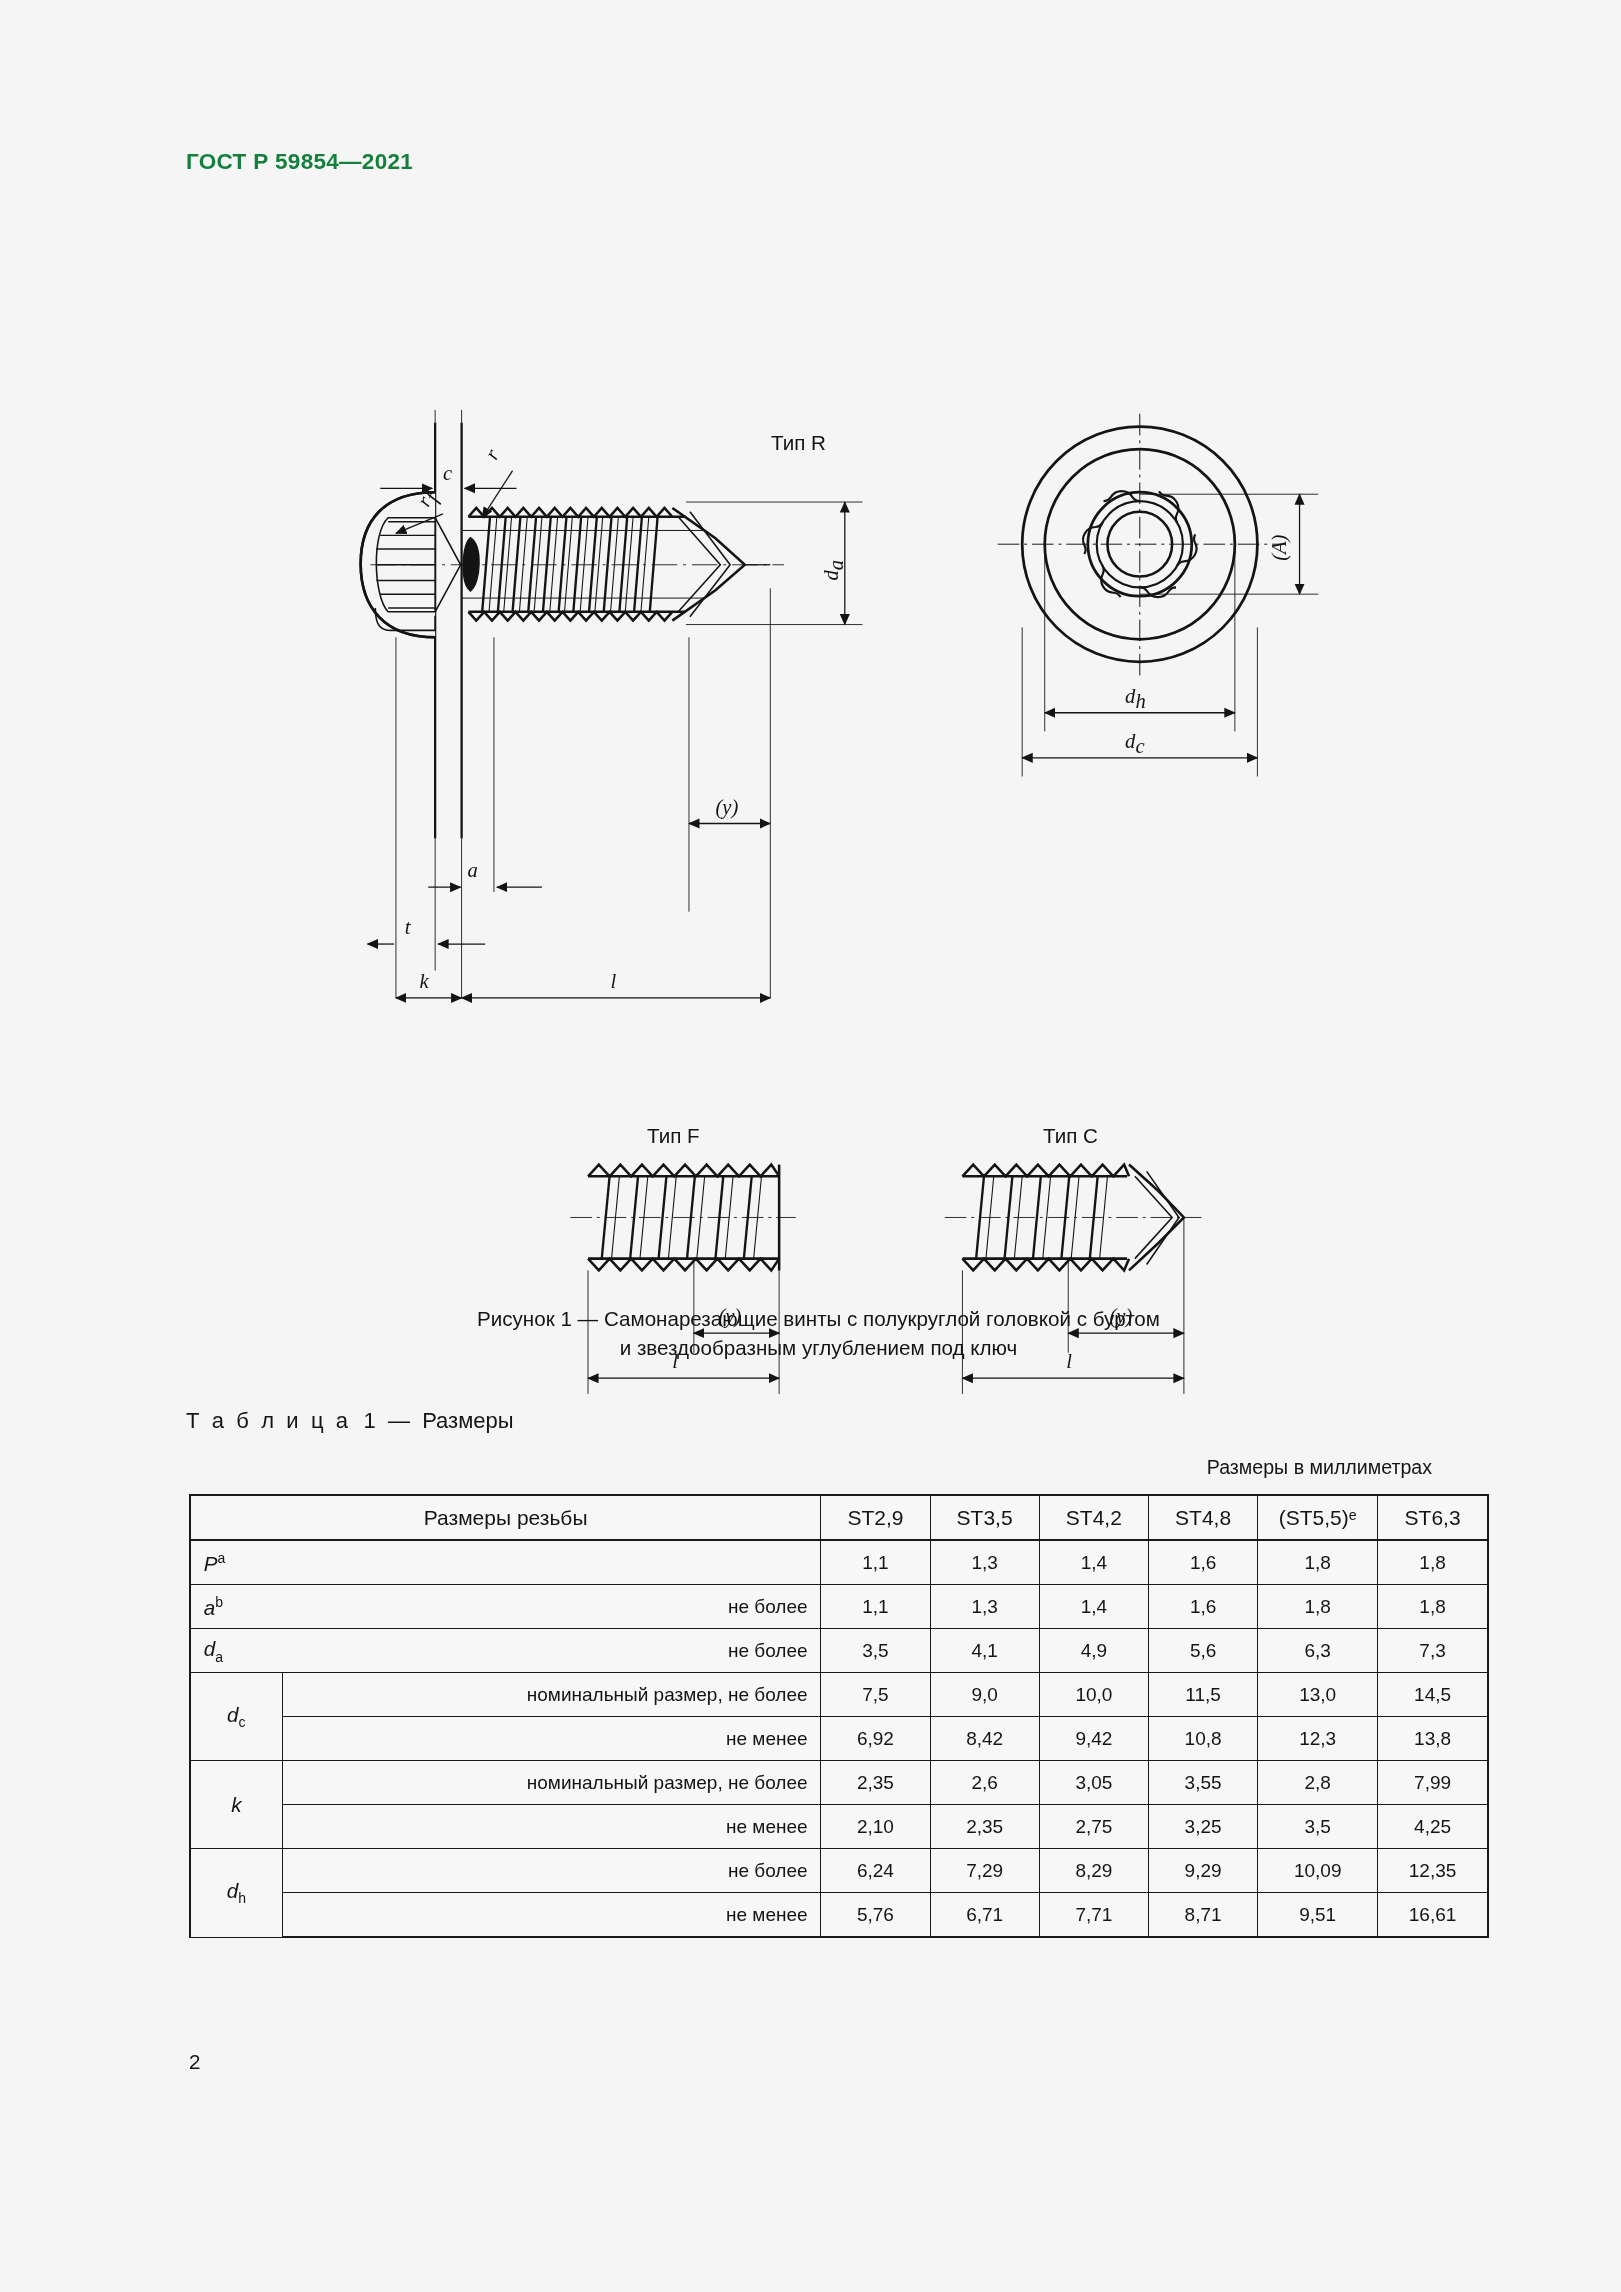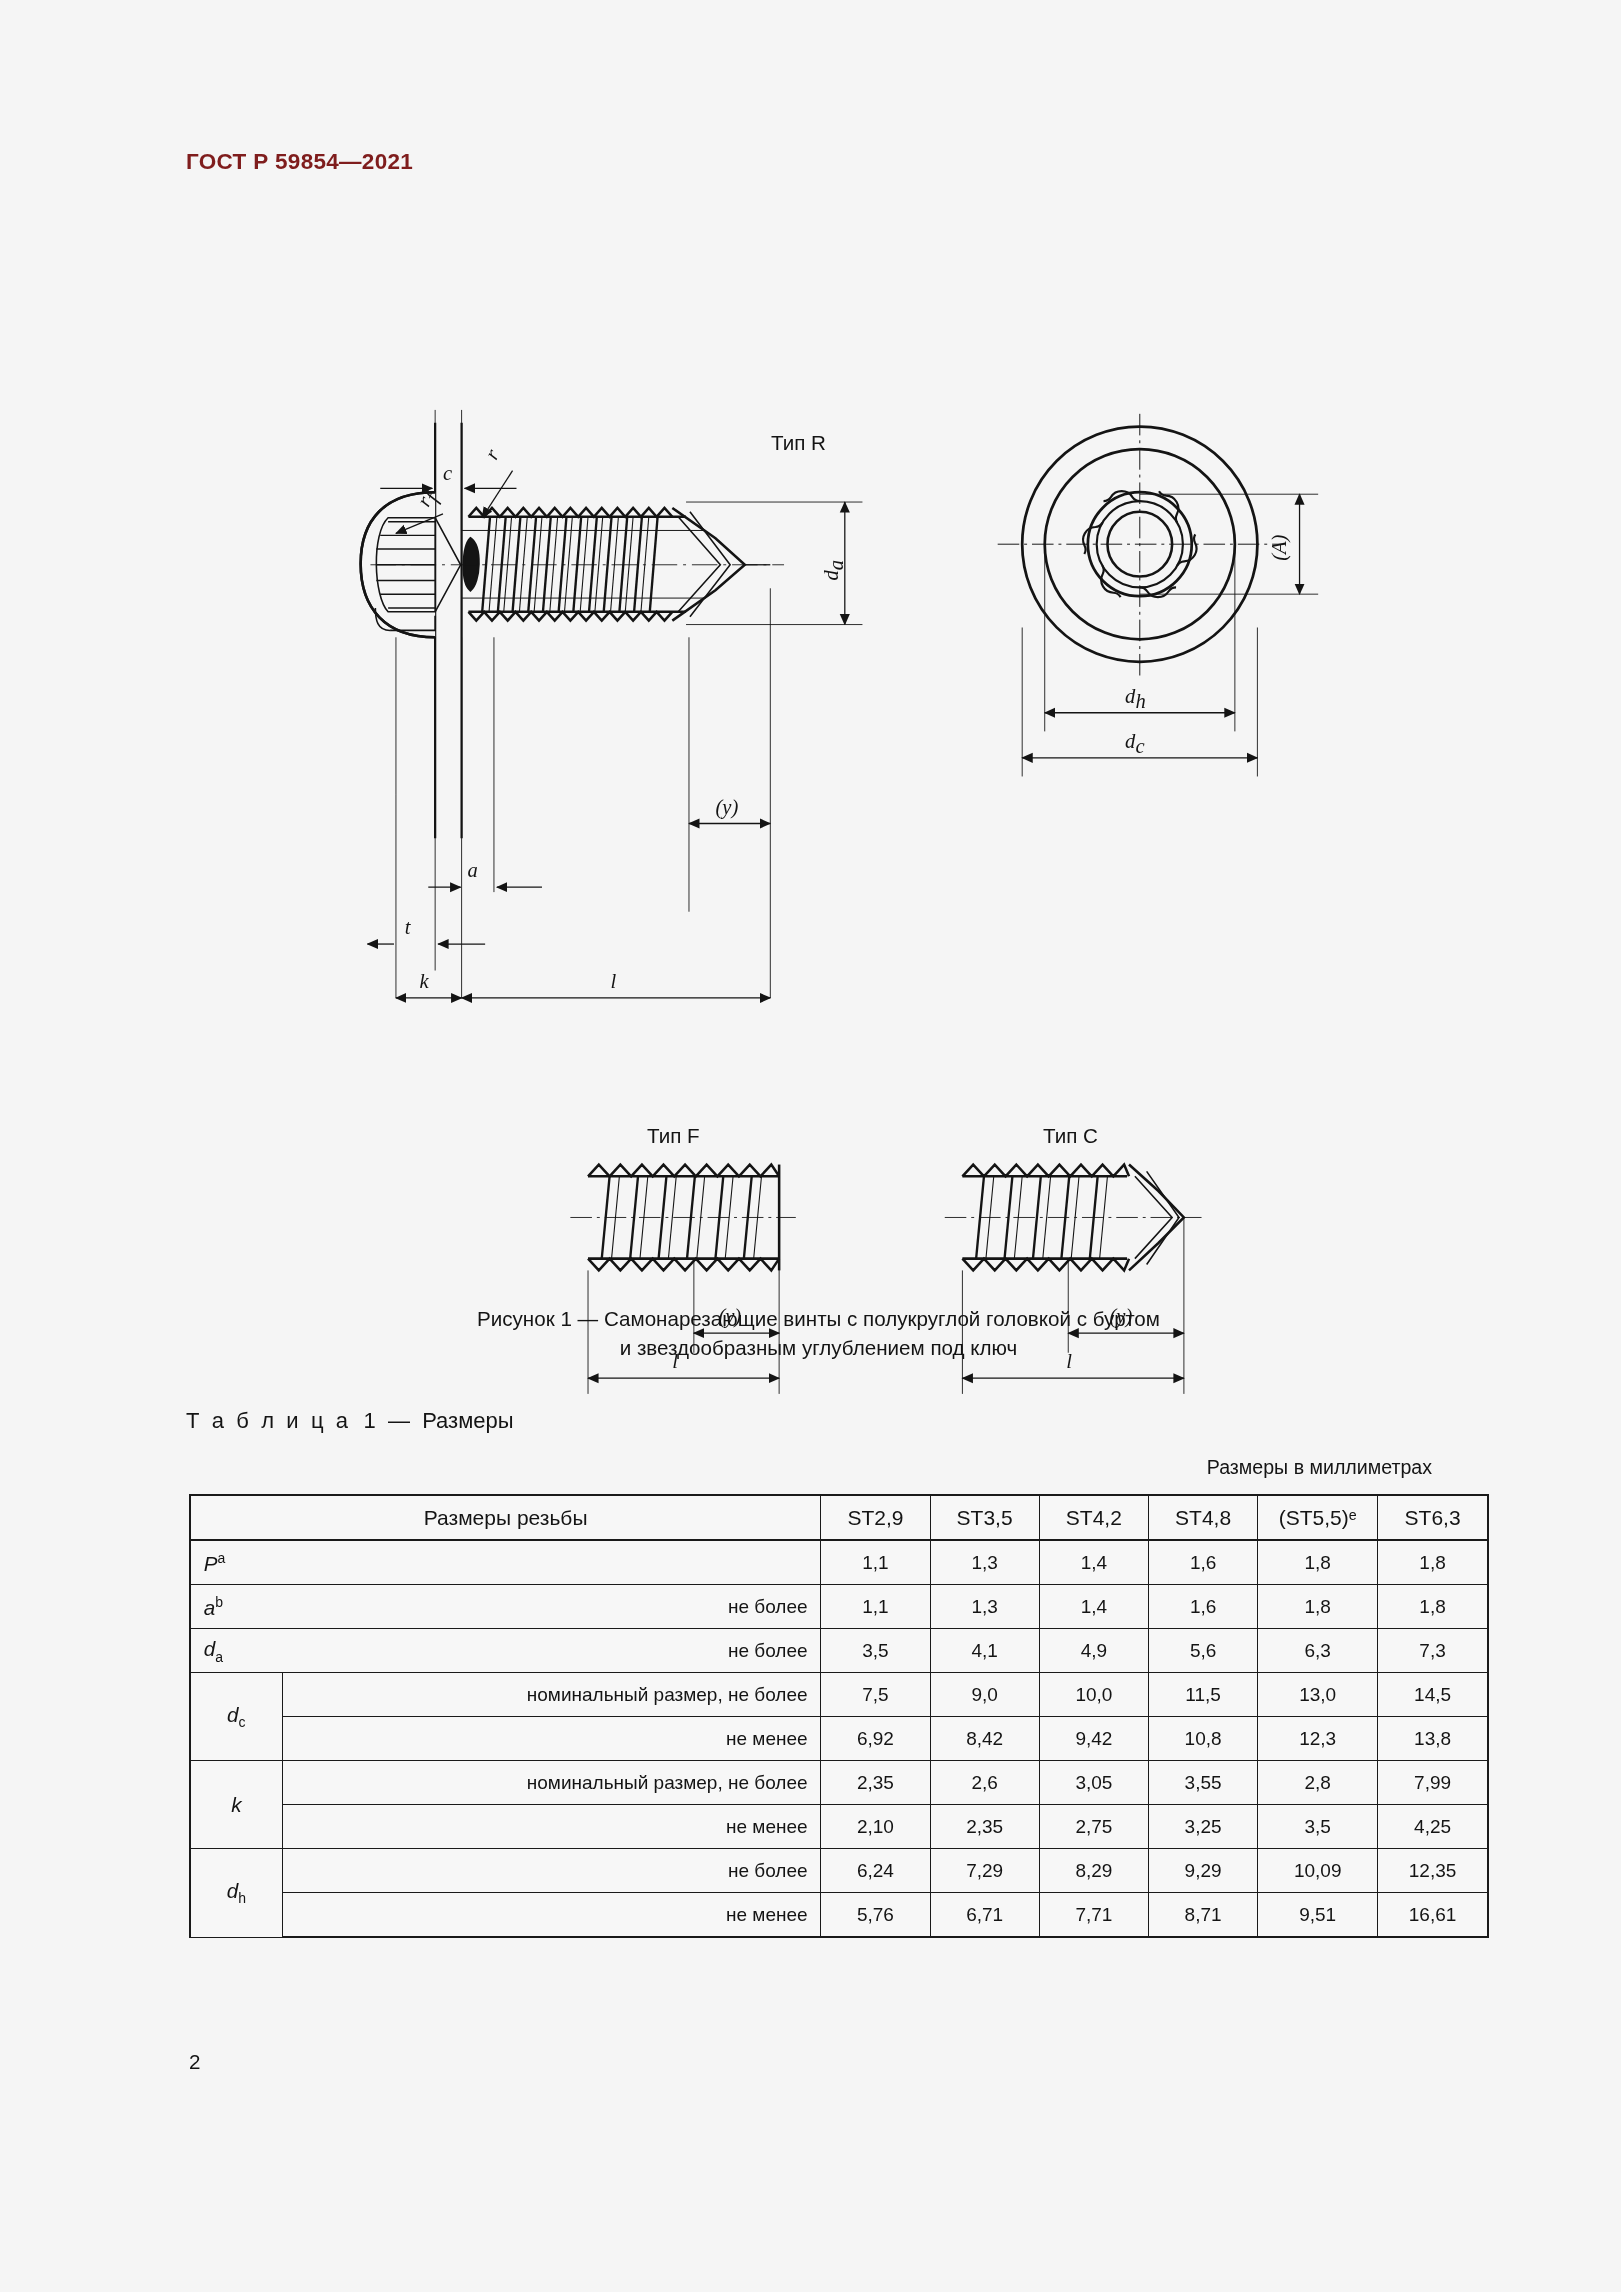--- a/index.html
+++ b/index.html
@@ -28,21 +28,21 @@
   }
 
   
   .doc-header {
     position: absolute;
     left: 186px;
     top: 149px;
     font-size: 22.5px;
     font-weight: bold;
     letter-spacing: 0.3px;
-    color: #7f1d1d;
+    color: #15803d;
   }
 
   
   .fig-area {
     position: absolute;
     left: 0;
     top: 196px;
     width: 1621px;
     height: 1157px;
   }

